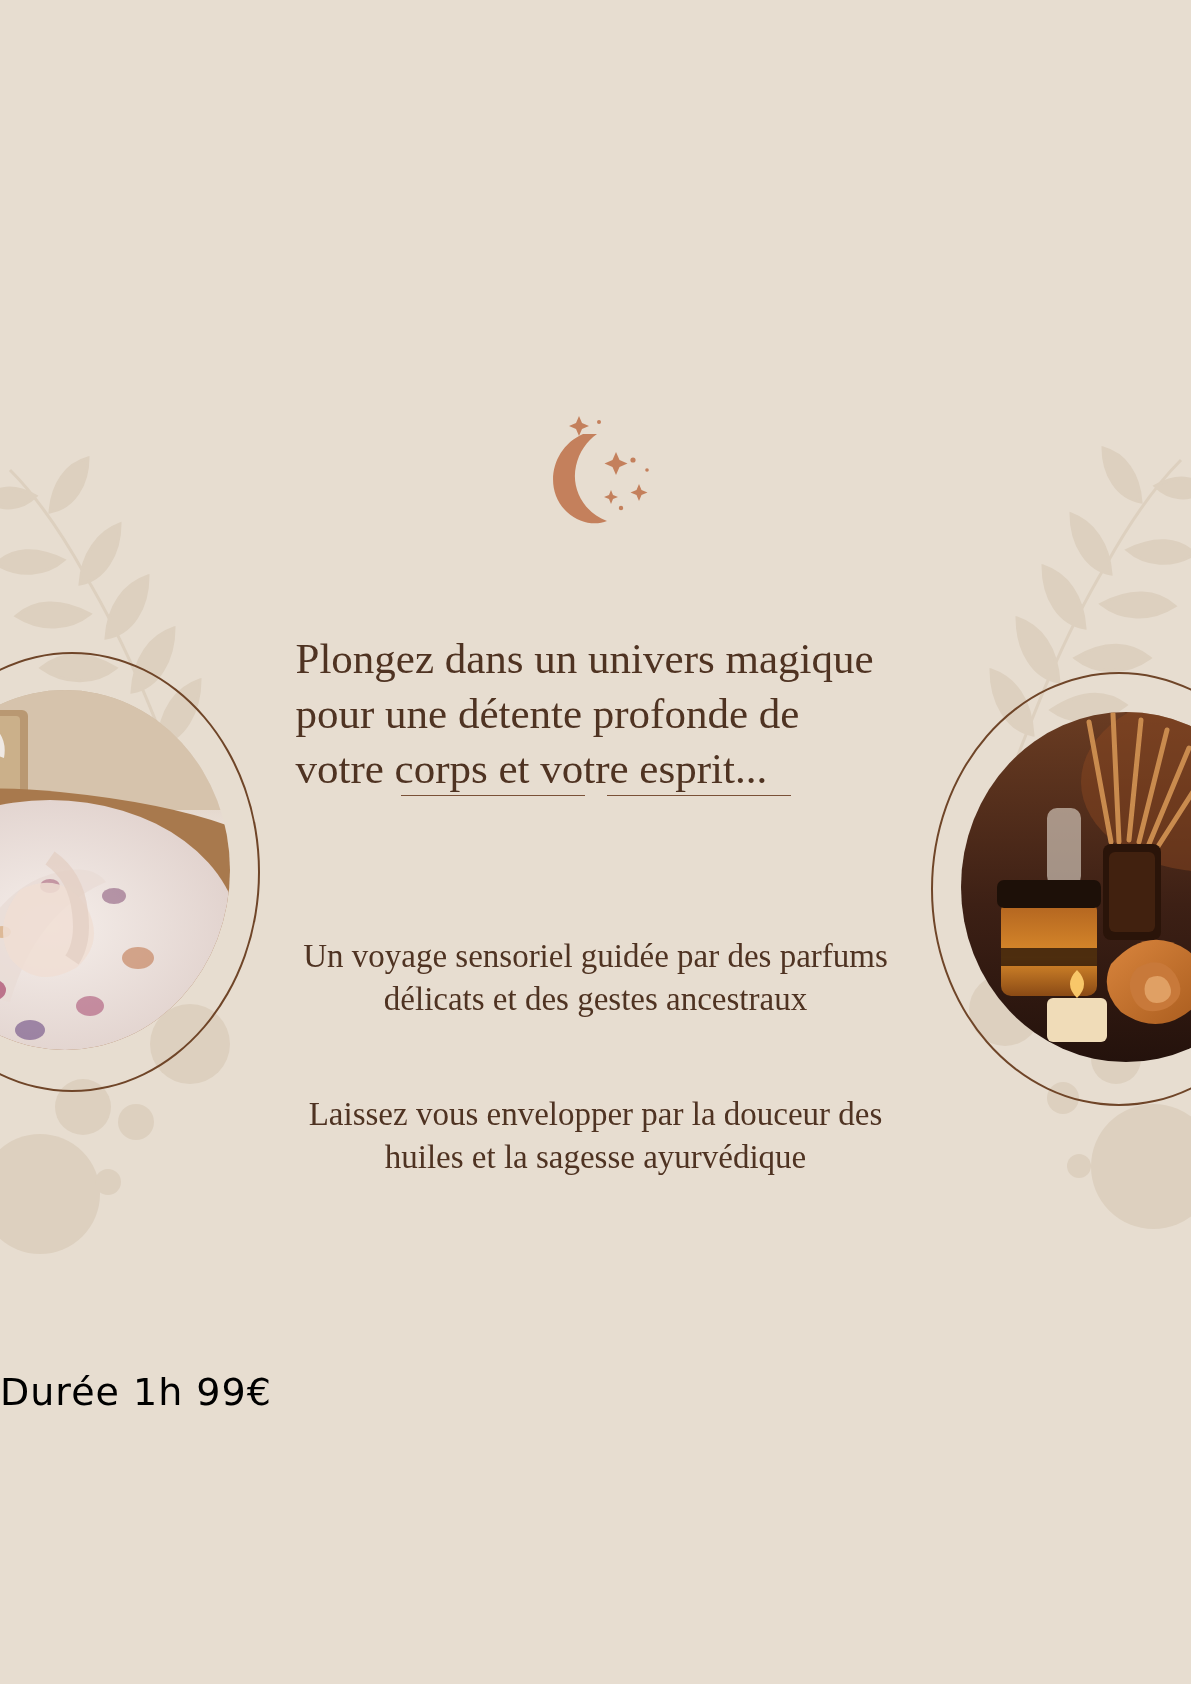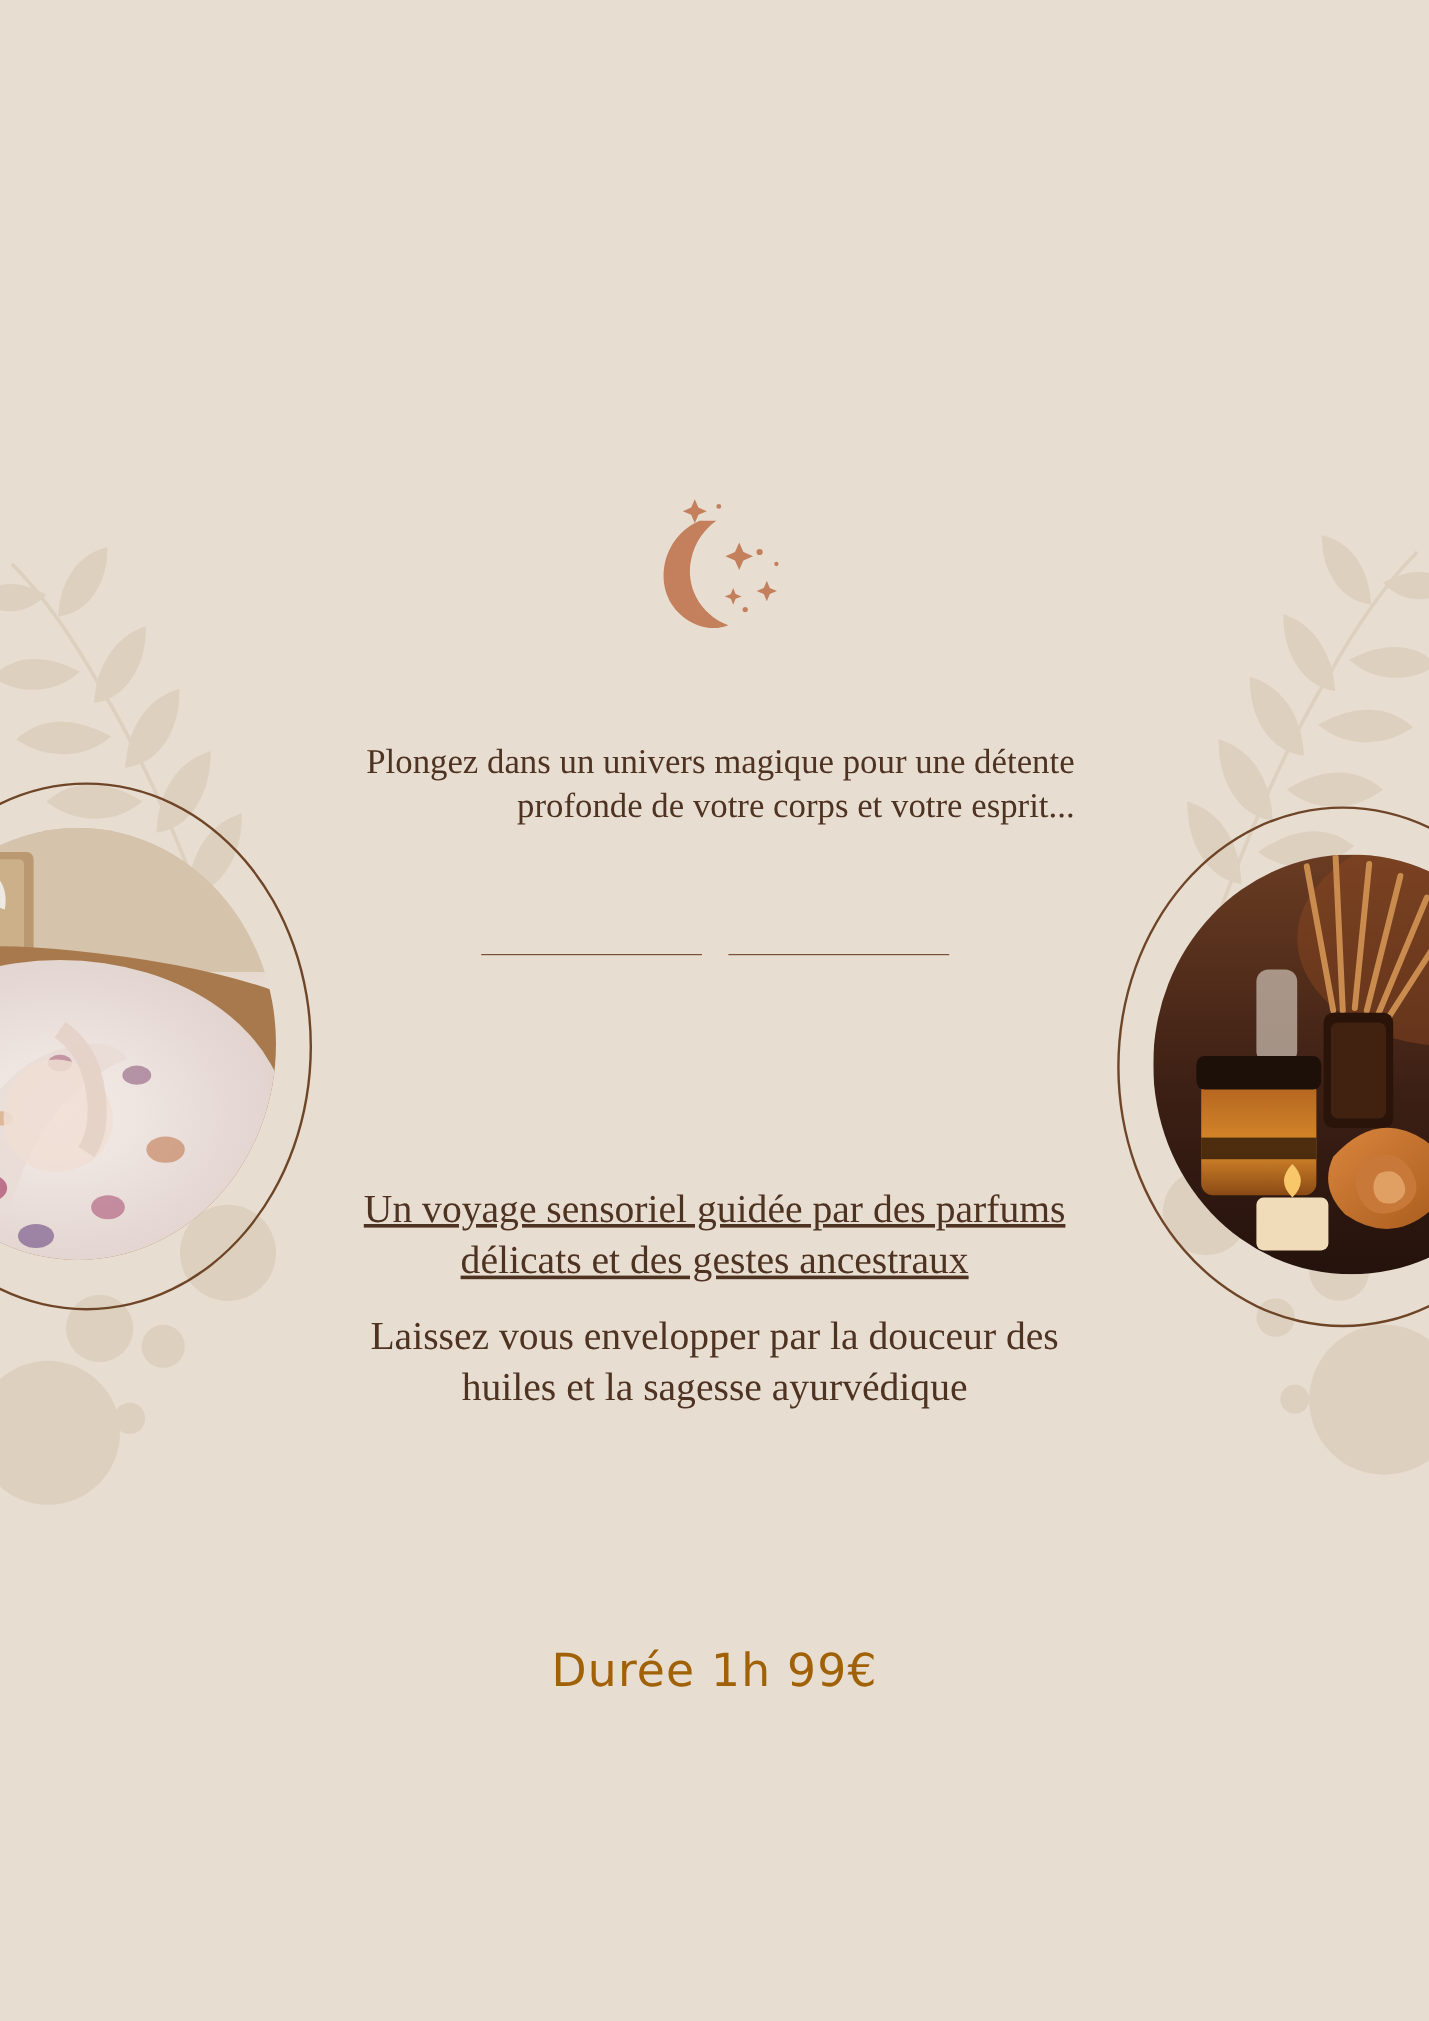--- a/index.html
+++ b/index.html
@@ -68,23 +68,23 @@
     height: 130px;
   }
 
   
   .intro {
     position: absolute;
     top: 588px;
     left: 50%;
     transform: translateX(-50%);
     width: 600px;
-    text-align: right;
+    text-align: left;
     color: #4f3322;
-    font-size: 29px;
+    font-size: 43px;
     line-height: 1.28;
   }
 
   
   .divider {
     position: absolute;
     top: 795px;
     left: 50%;
     transform: translateX(-50%);
     width: 390px;
@@ -103,31 +103,31 @@
   .body-block {
     position: absolute;
     left: 50%;
     transform: translateX(-50%);
     text-align: center;
     color: #4f3322;
     font-size: 33px;
     line-height: 1.3;
     width: 600px;
   }
-  .block-1 { top: 954px; text-decoration: underline; }
+  .block-1 { top: 902px; }
   .block-2 { top: 1072px; margin-top: 21px; }
   .block-3 { top: 1228px; }
 
   .price {
     position: absolute;
     top: 1370px;
     left: 0;
     right: 0;
-    text-align: center;
-    color: #a16207;
+    text-align: left;
+    color: #000000;
     font-family: "DejaVu Sans", sans-serif;
     font-size: 38px;
     letter-spacing: 1px;
   }
 
   
   .photo {
     position: absolute;
     border-radius: 50%;
     overflow: hidden;

